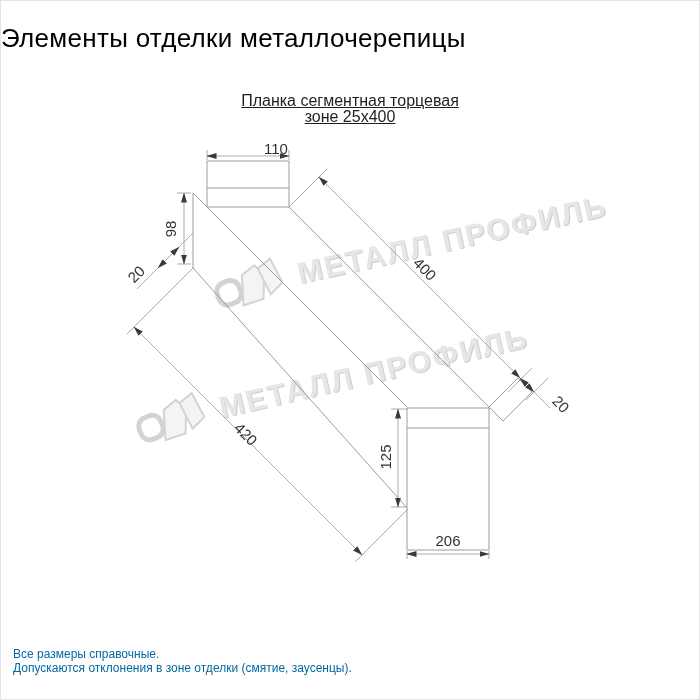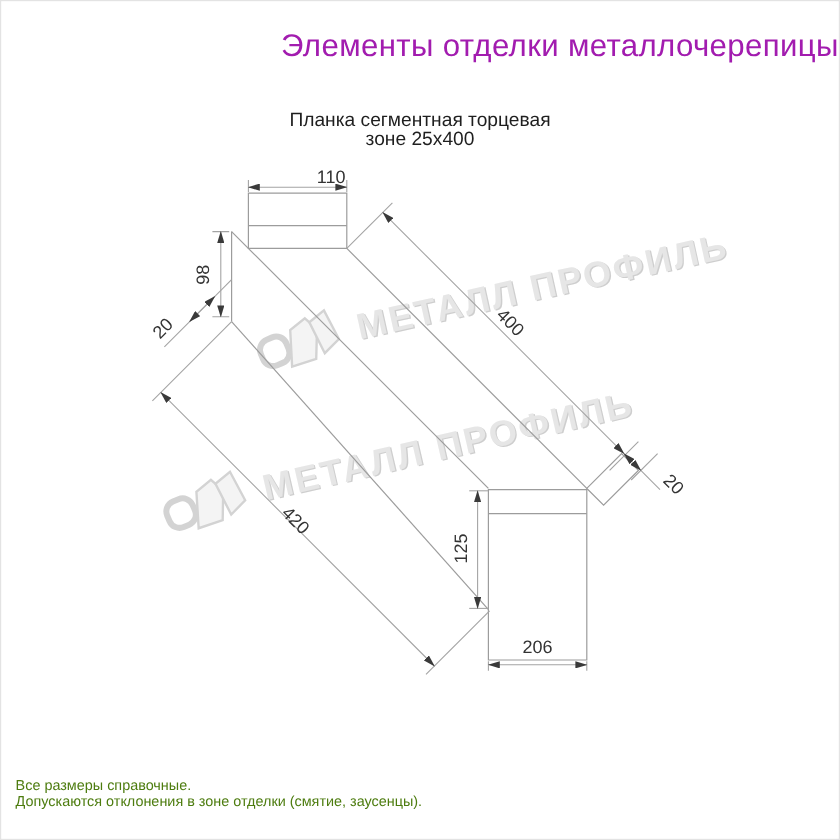--- a/index.html
+++ b/index.html
@@ -7,29 +7,29 @@
     position:relative;
     width:700px;height:700px;
     box-sizing:border-box;
     border:1px solid #e3e3e3;
     background:#fff;
     font-family:"Liberation Sans", sans-serif;
     overflow:hidden;
   }
   .title{
     position:absolute;left:0;right:0;top:22px;
-    text-align:right;
-    font-size:26px;font-weight:400;color:#a21caf;
+    text-align:left;
+    font-size:26px;font-weight:400;color:#000000;
     letter-spacing:.3px;
     margin:0;
   }
   .subtitle{
     position:absolute;left:0;right:0;top:92px;
     text-align:center;
-    font-size:16px;line-height:16px;color:#1f1f1f;
+    font-size:16px;line-height:16px;color:#1f1f1f;text-decoration:underline;
   }
   .wm{
     position:absolute;
     display:flex;align-items:center;gap:10px;
     transform-origin:left center;
     opacity:.85;
     z-index:1;
     pointer-events:none;
   }
   .wm1{left:211px;top:265px;transform:rotate(-12.5deg);}
@@ -54,21 +54,21 @@
   .d110{left:247px;top:147px;margin-left:28px;}
   .d98 {left:169px;top:228px;}
   .d20n{left:135px;top:273px;}
   .d400{left:424px;top:268px;}
   .d20f{left:560px;top:403px;}
   .d420{left:245px;top:433px;}
   .d125{left:384px;top:456px;}
   .d115{left:447px;top:539px;}
   .footer{
     position:absolute;left:12px;z-index:3;
-    font-size:12px;color:#4d7c0f;
+    font-size:12px;color:#0369a1;
   }
   .f1{top:646px;}
   .f2{top:660px;}
 </style>
 </head>
 <body>
 
 <div class="page">
 
   <h1 class="title">Элементы отделки металлочерепицы</h1>

